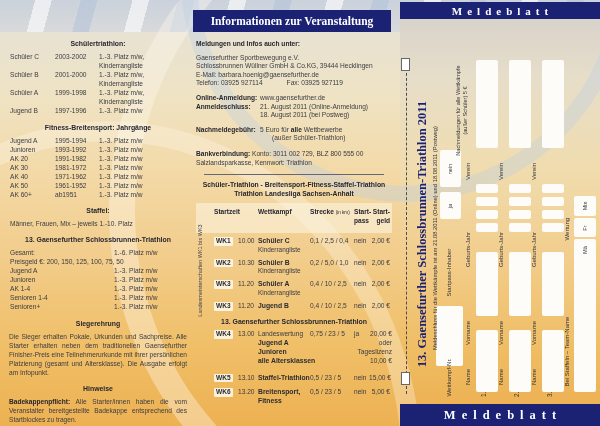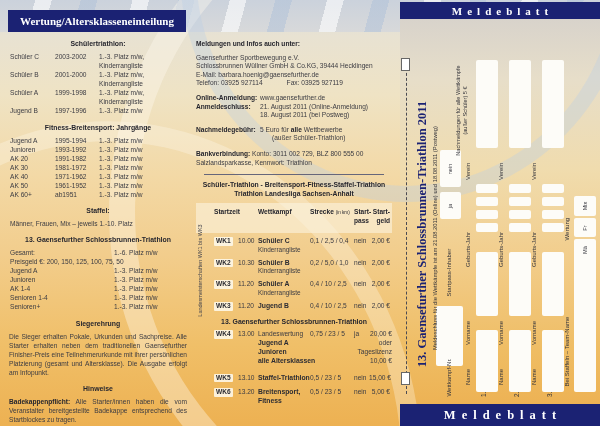--- a/index.html
+++ b/index.html
@@ -70,22 +70,22 @@
 </head>
 <body>
 
 <div class="page">
   <div class="topstrip"></div>
   <div class="formbg"></div>
   <div class="arc arc1"></div>
   <div class="arc arc2"></div>
   <div class="arc arc3"></div>
 
-  <div class="banner banner-left">
-    <span>Wertung/Altersklasseneinteilung</span>
+  <div class="banner banner-mid">
+    <span>Informationen zur Veranstaltung</span>
   </div>
   <div class="banner band-top">
     <span>Meldeblatt</span>
   </div>
   <div class="banner band-bottom">
     <span>Meldeblatt</span>
   </div>
 
   <div class="col-left">
     <div class="h" style="margin-top:3px">Schülertriathlon:</div>

